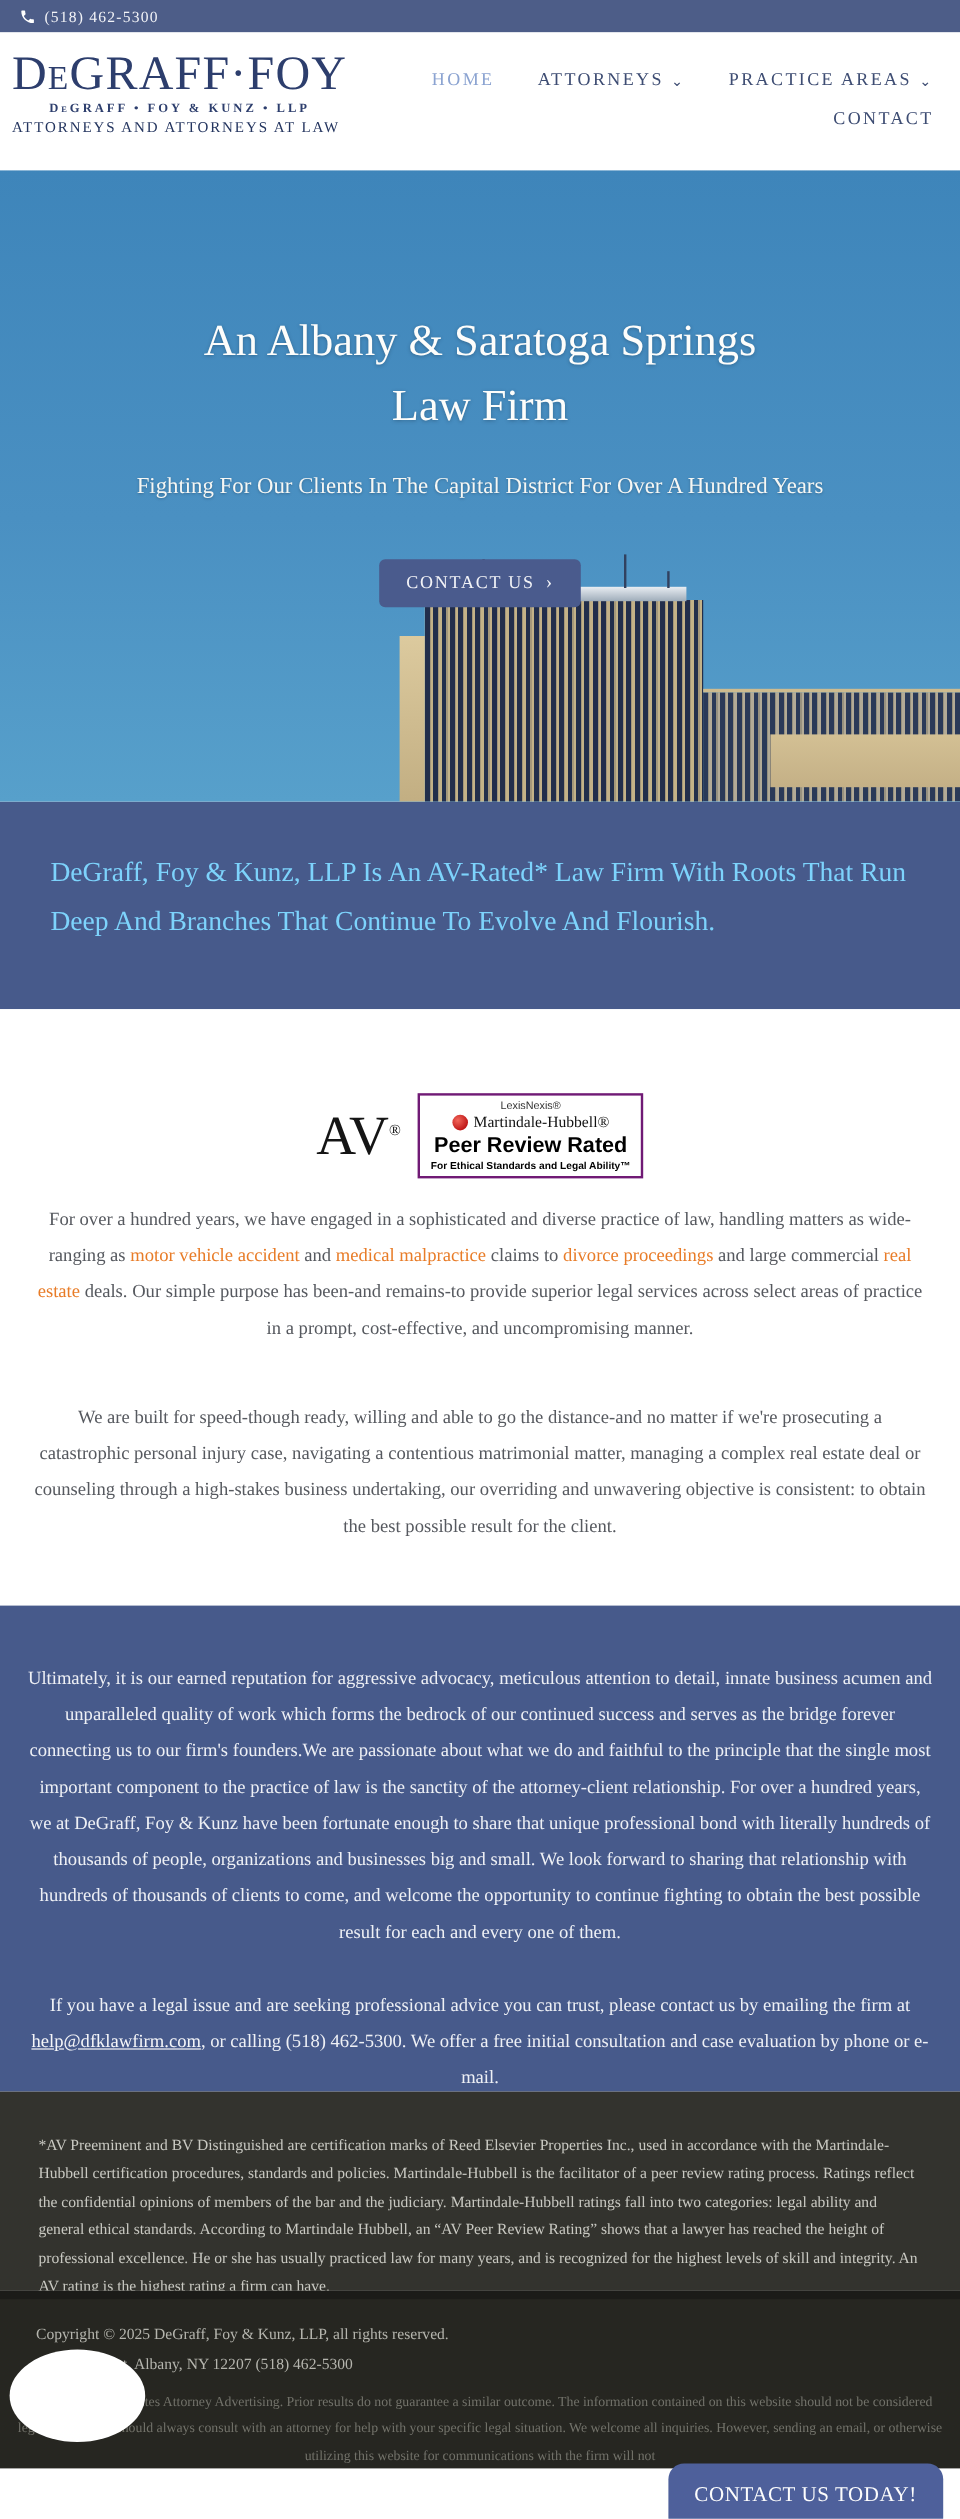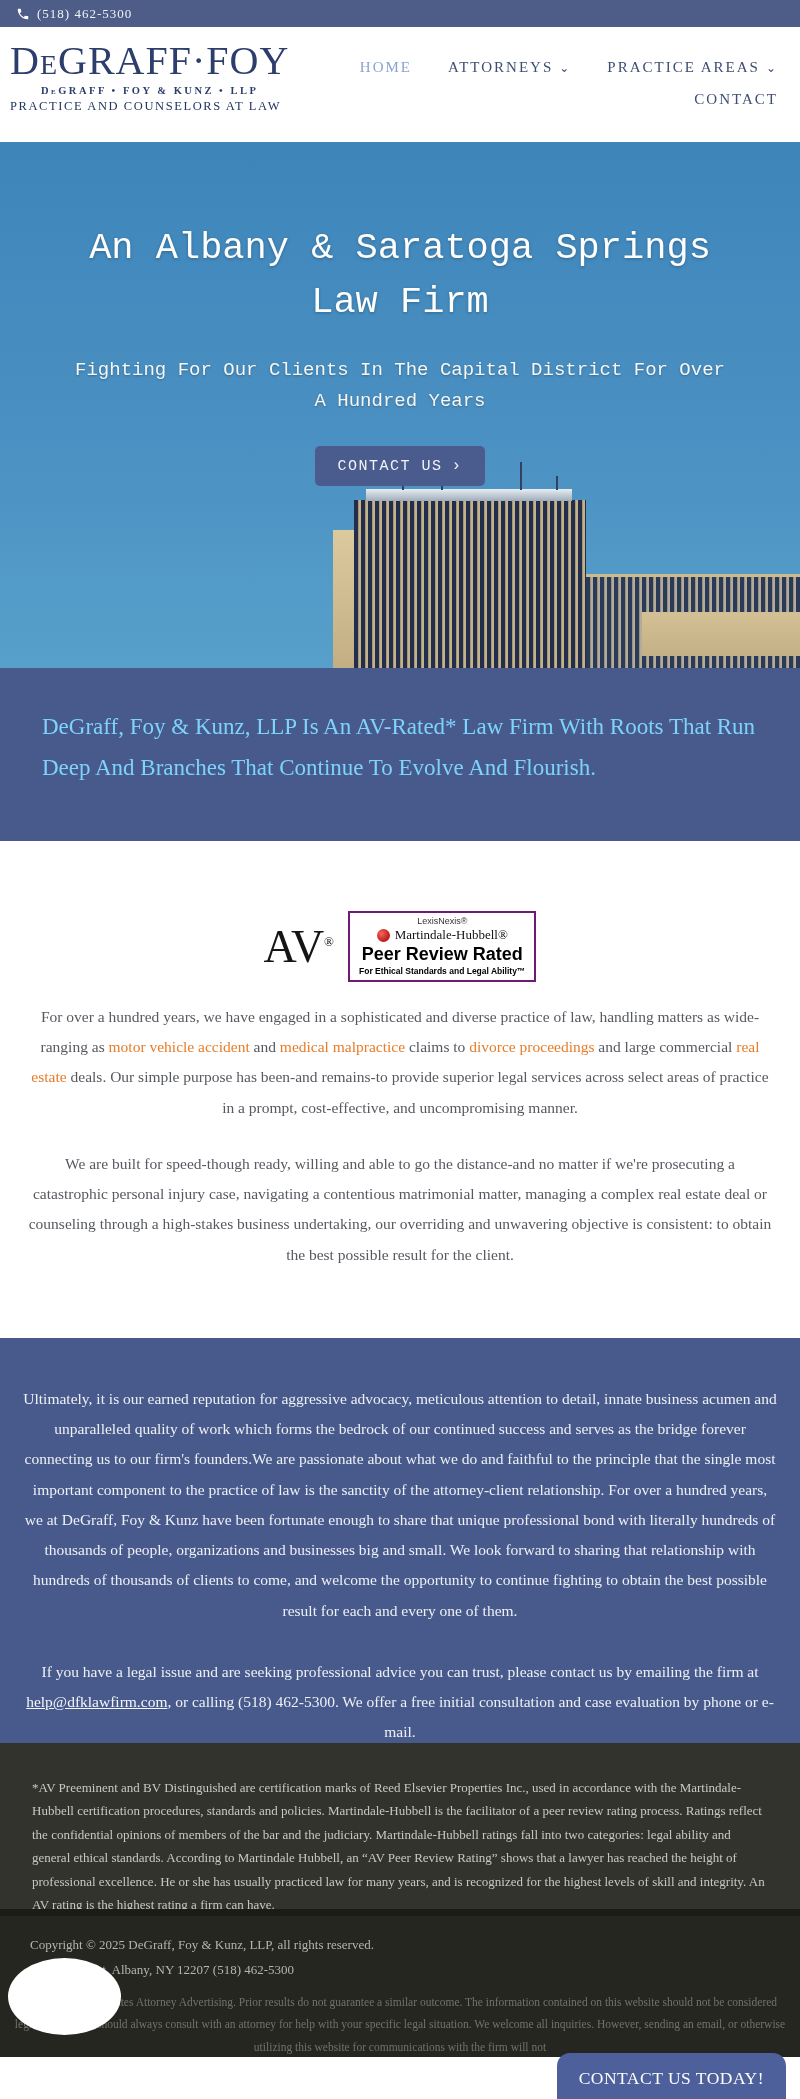--- a/index.html
+++ b/index.html
@@ -30,26 +30,26 @@
   .b-lstrip { left:333px; top:388px; width:21px; height:140px; background:linear-gradient(180deg,#dcca9e,#c2ae82); }
   .b-main  { left:354px; top:358px; width:232px; height:170px;
              background:repeating-linear-gradient(90deg,#222e4b 0 4px,#a4977a 4px 5px,#c3b288 5px 7px); }
   .b-roof  { left:366px; top:347px; width:206px; height:12px; background:linear-gradient(180deg,#e8edf2,#9fadba); }
   .ant { position:absolute !important; width:2px; background:#31415f; }
   .a1 { left:402px; top:324px; height:24px; } .a2 { left:441px; top:332px; height:16px; }
   .a3 { left:520px; top:320px; height:28px; } .a4 { left:556px; top:334px; height:14px; }
   .b-right { left:586px; top:432px; width:214px; height:94px; border-top:3px solid #cdbb8f;
              background:repeating-linear-gradient(90deg,#2b3a58 0 4px,#97917f 4px 5px,#b3ab97 5px 7px); }
   .b-beige { left:642px; top:470px; width:158px; height:44px; background:linear-gradient(180deg,#d3c094,#c4b086); }
-  .hero-content { padding-top:80px;font-family:Liberation Mono, monospace; }
+  .hero-content { padding-top:116px; }
   .hero-title { font-size:37px; font-weight:normal; color:#fdfdfb; line-height:1.45;
                 text-shadow:0 1px 3px rgba(20,40,60,.35); }
   .hero-sub { margin:26px auto 0; max-width:660px; font-size:19px; color:#f6f7f4; line-height:1.6;
               text-shadow:0 1px 2px rgba(20,40,60,.35); }
-  .hero-cta { display:inline-block; margin-top:30px; background:#4a5b8d; color:#f2f3f7; font-size:15px;
+  .hero-cta { display:inline-block; margin-top:44px; background:#4a5b8d; color:#f2f3f7; font-size:15px;
               letter-spacing:1.5px; padding:11px 22px; border-radius:5px; cursor:pointer; }
   .hero-cta .arr { margin-left:9px; font-size:16px; }
 
   
   .band { height:173px; background:#475a8b; display:flex; align-items:center; justify-content:center; }
   .band p { max-width:716px; font-size:23px; line-height:1.75; color:#7dd3fc; text-align:left; padding-bottom:14px; }
 
   
   .intro { background:#fff; height:497px; text-align:center; }
   .badge-row { display:flex; justify-content:center; align-items:center; gap:14px; padding-top:70px; }
@@ -58,21 +58,21 @@
   .badge-box { border:2px solid #701a75; padding:3px 9px 4px; background:#fff; text-align:center; }
   .badge-lexis { font-family:"Liberation Sans",sans-serif; font-size:9px; color:#333; }
   .badge-mh { display:flex; align-items:center; justify-content:center; gap:5px; font-size:13px; color:#111; margin-top:1px; }
   .mh-ball { width:13px; height:13px; border-radius:50%;
              background:radial-gradient(circle at 35% 35%,#f2665a,#c01818 70%); }
   .badge-peer { font-family:"Liberation Sans",sans-serif; font-weight:bold; font-size:18px; color:#000; margin-top:1px; }
   .badge-eth { font-family:"Liberation Sans",sans-serif; font-weight:bold; font-size:8.5px; color:#000; margin-top:1px; }
   .intro p { font-size:15.5px; line-height:1.95; color:#56595f; max-width:748px; margin:0 auto; }
   .intro .p1 { margin-top:20px; }
   .intro .p2 { margin-top:29px; }
-  .intro .p3 { margin-top:26px; }
+  .intro .p3 { margin-top:44px; }
   a.orange { color:#e87c28; text-decoration:none; cursor:pointer; }
 
   
   .navy { background:#475a8b; height:405px; padding-top:46px; text-align:center; }
   .navy p { color:#eef0f5; font-size:15.5px; line-height:1.95; max-width:756px; margin:0 auto; }
   .navy .p2 { margin-top:31px; }
   a.email { color:#f5f6f9; text-decoration:underline; cursor:pointer; }
 
   
   .disc { background:#33332e; height:166px; padding:33px 30px 0 32px; }
@@ -101,21 +101,21 @@
         <path fill="#ffffff" d="M6.6 10.8c1.4 2.8 3.8 5.1 6.6 6.6l2.2-2.2c.3-.3.7-.4 1-.2 1.1.4 2.3.6 3.6.6.6 0 1 .4 1 1V20c0 .6-.4 1-1 1C10.6 21 3 13.4 3 4c0-.6.4-1 1-1h3.5c.6 0 1 .4 1 1 0 1.2.2 2.4.6 3.6.1.3 0 .7-.2 1l-2.3 2.2z"></path>
       </svg>
       <span>(518) 462-5300</span>
     </div>
   </div>
 
   <div class="header">
     <div class="logo">
       <div class="logo-main">DeGRAFF·FOY</div>
       <div class="logo-sub">DeGRAFF • FOY &amp; KUNZ • LLP</div>
-      <div class="logo-tag">PRACTICE AND COUNSELORS AT LAW</div>
+      <div class="logo-tag">ATTORNEYS AND ATTORNEYS AT LAW</div>
     </div>
     <div class="nav">
       <div class="nav-row">
         <div class="nav-item active">
           <span>HOME</span>
         </div>
         <div class="nav-item">
           <span>ATTORNEYS</span>
           <span class="chev">⌄</span>
         </div>

